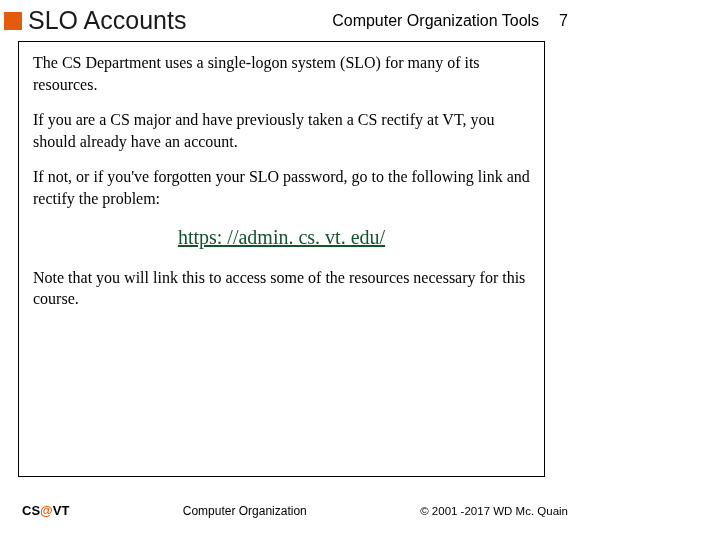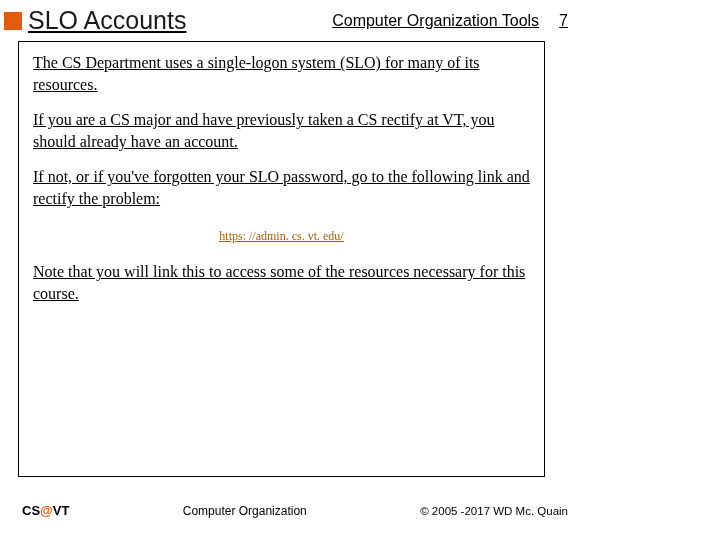--- a/index.html
+++ b/index.html
@@ -1,26 +1,26 @@
 <!DOCTYPE html>
 <html><head>
 <meta charset="utf-8">
 <style>
   * { box-sizing: border-box; margin: 0; padding: 0; }
   html, body { width: 720px; height: 540px; font-family: "Times New Roman", Times, serif; background: #fff; color: #000; }
-  .slide { position: relative; width: 572px; height: 540px; text-decoration: underline; }
+  .slide { position: relative; width: 572px; height: 540px; }
   .header { display: flex; align-items: center; padding: 6px 4px 6px 4px; }
   .bullet { width: 18px; height: 18px; background: #e35b0c; margin-right: 6px; flex: 0 0 auto; }
   .title { font-family: Arial, Helvetica, sans-serif; font-size: 25px; color: #1a1a1a; font-weight: 400; flex: 1 1 auto; }
   .course-label { font-family: Arial, Helvetica, sans-serif; font-size: 16px; color: #000; font-weight: 400; margin-right: 20px; }
   .pagenum { font-family: Arial, Helvetica, sans-serif; font-size: 16px; color: #000; }
   .body-box { margin: 0 27px 0 18px; border: 1px solid #000; padding: 10px 14px 14px 14px; height: 436px; font-size: 16px; line-height: 1.35; }
   .body-box p { margin-bottom: 14px; }
   .link-wrap { text-align: center; margin: 4px 0 16px 0; }
-  .link { color: #a16207; text-decoration: underline; font-size: 12px; }
+  .link { color: #14532d; text-decoration: underline; font-size: 20px; }
   .footer { position: absolute; left: 0; right: 0; bottom: 22px; display: flex; align-items: center; padding: 0 4px 0 22px; font-family: Arial, Helvetica, sans-serif; }
   .footer-left { font-size: 13px; font-weight: 700; }
   .at { color: #e35b0c; }
   .footer-center { flex: 1 1 auto; text-align: center; font-size: 12px; }
   .footer-right { font-size: 11.5px; text-align: right; white-space: nowrap; }
 </style>
 </head>
 <body>
 
 <div class="slide">
@@ -40,16 +40,16 @@
       <a class="link" href="#">https: //admin. cs. vt. edu/</a>
     </div>
     <p>Note that you will link this to access some of the resources necessary for this course.</p>
   </div>
 
   <div class="footer">
     <div class="footer-left">
       <span>CS</span><span class="at">@</span><span>VT</span>
     </div>
     <div class="footer-center">Computer Organization</div>
-    <div class="footer-right">© 2005 -2017 WD Mc. Quain</div>
+    <div class="footer-right">© 2001 -2017 WD Mc. Quain</div>
   </div>
 
 </div>
 
 </body></html>

